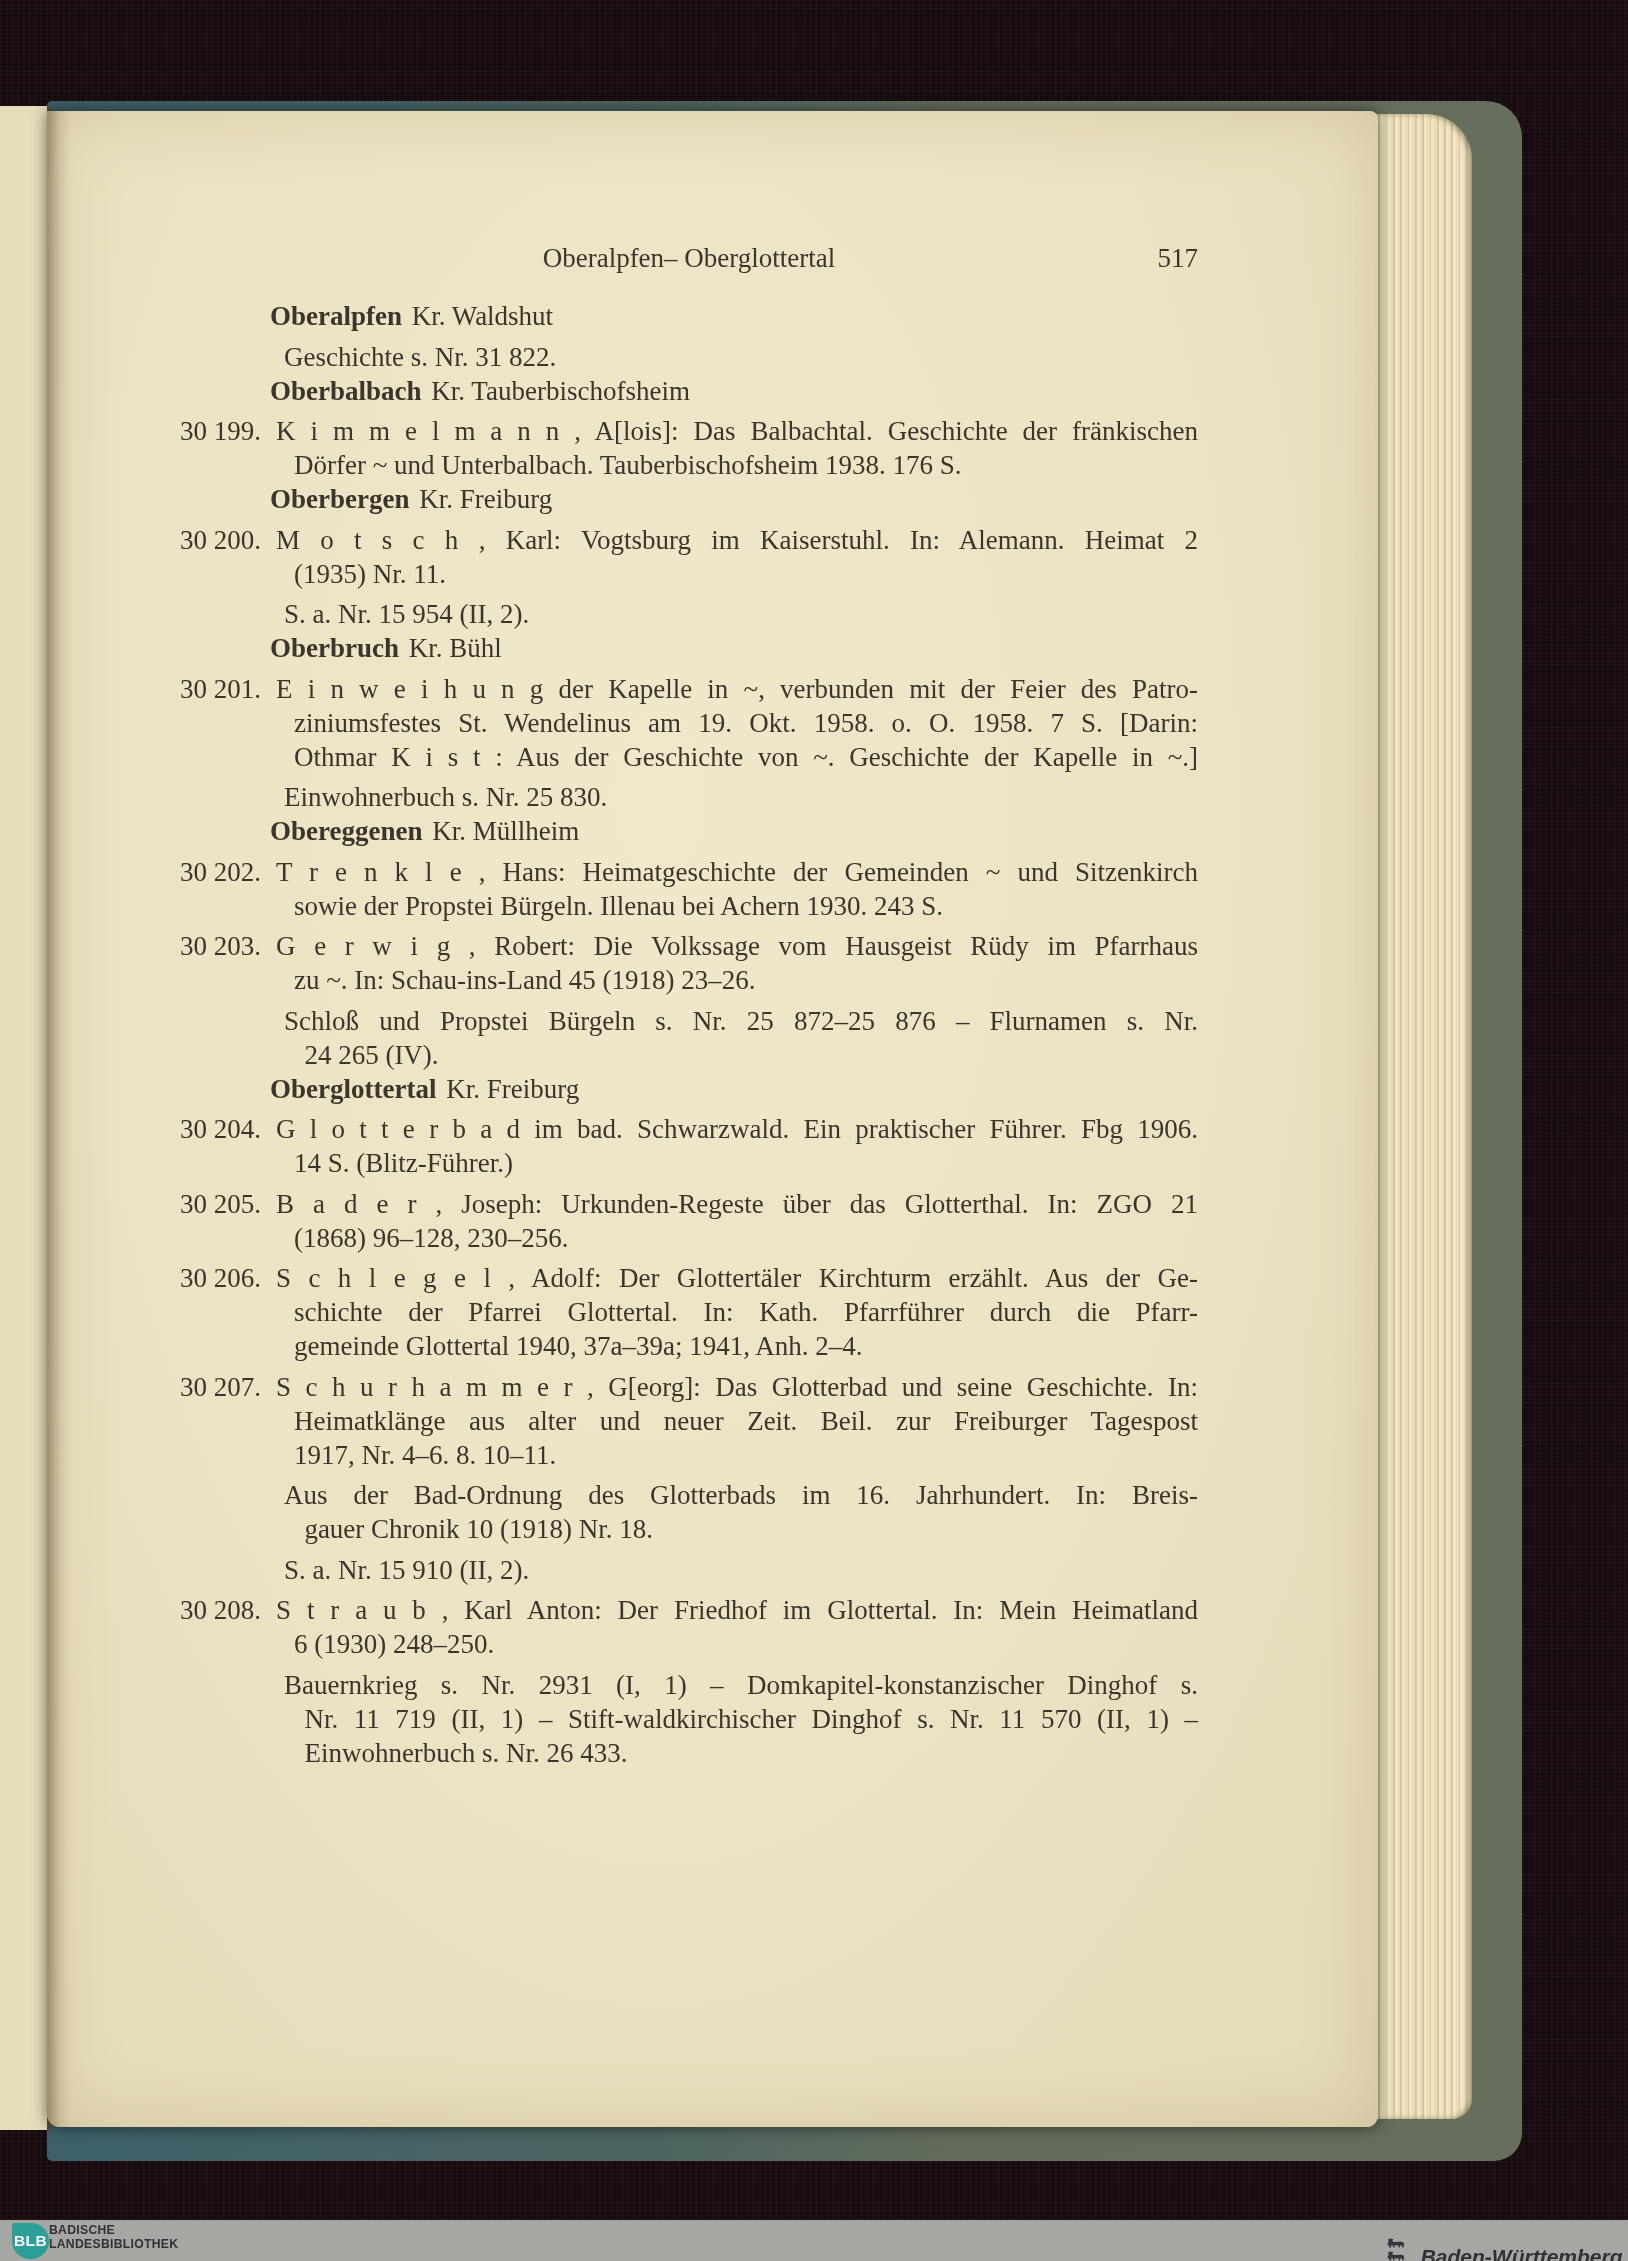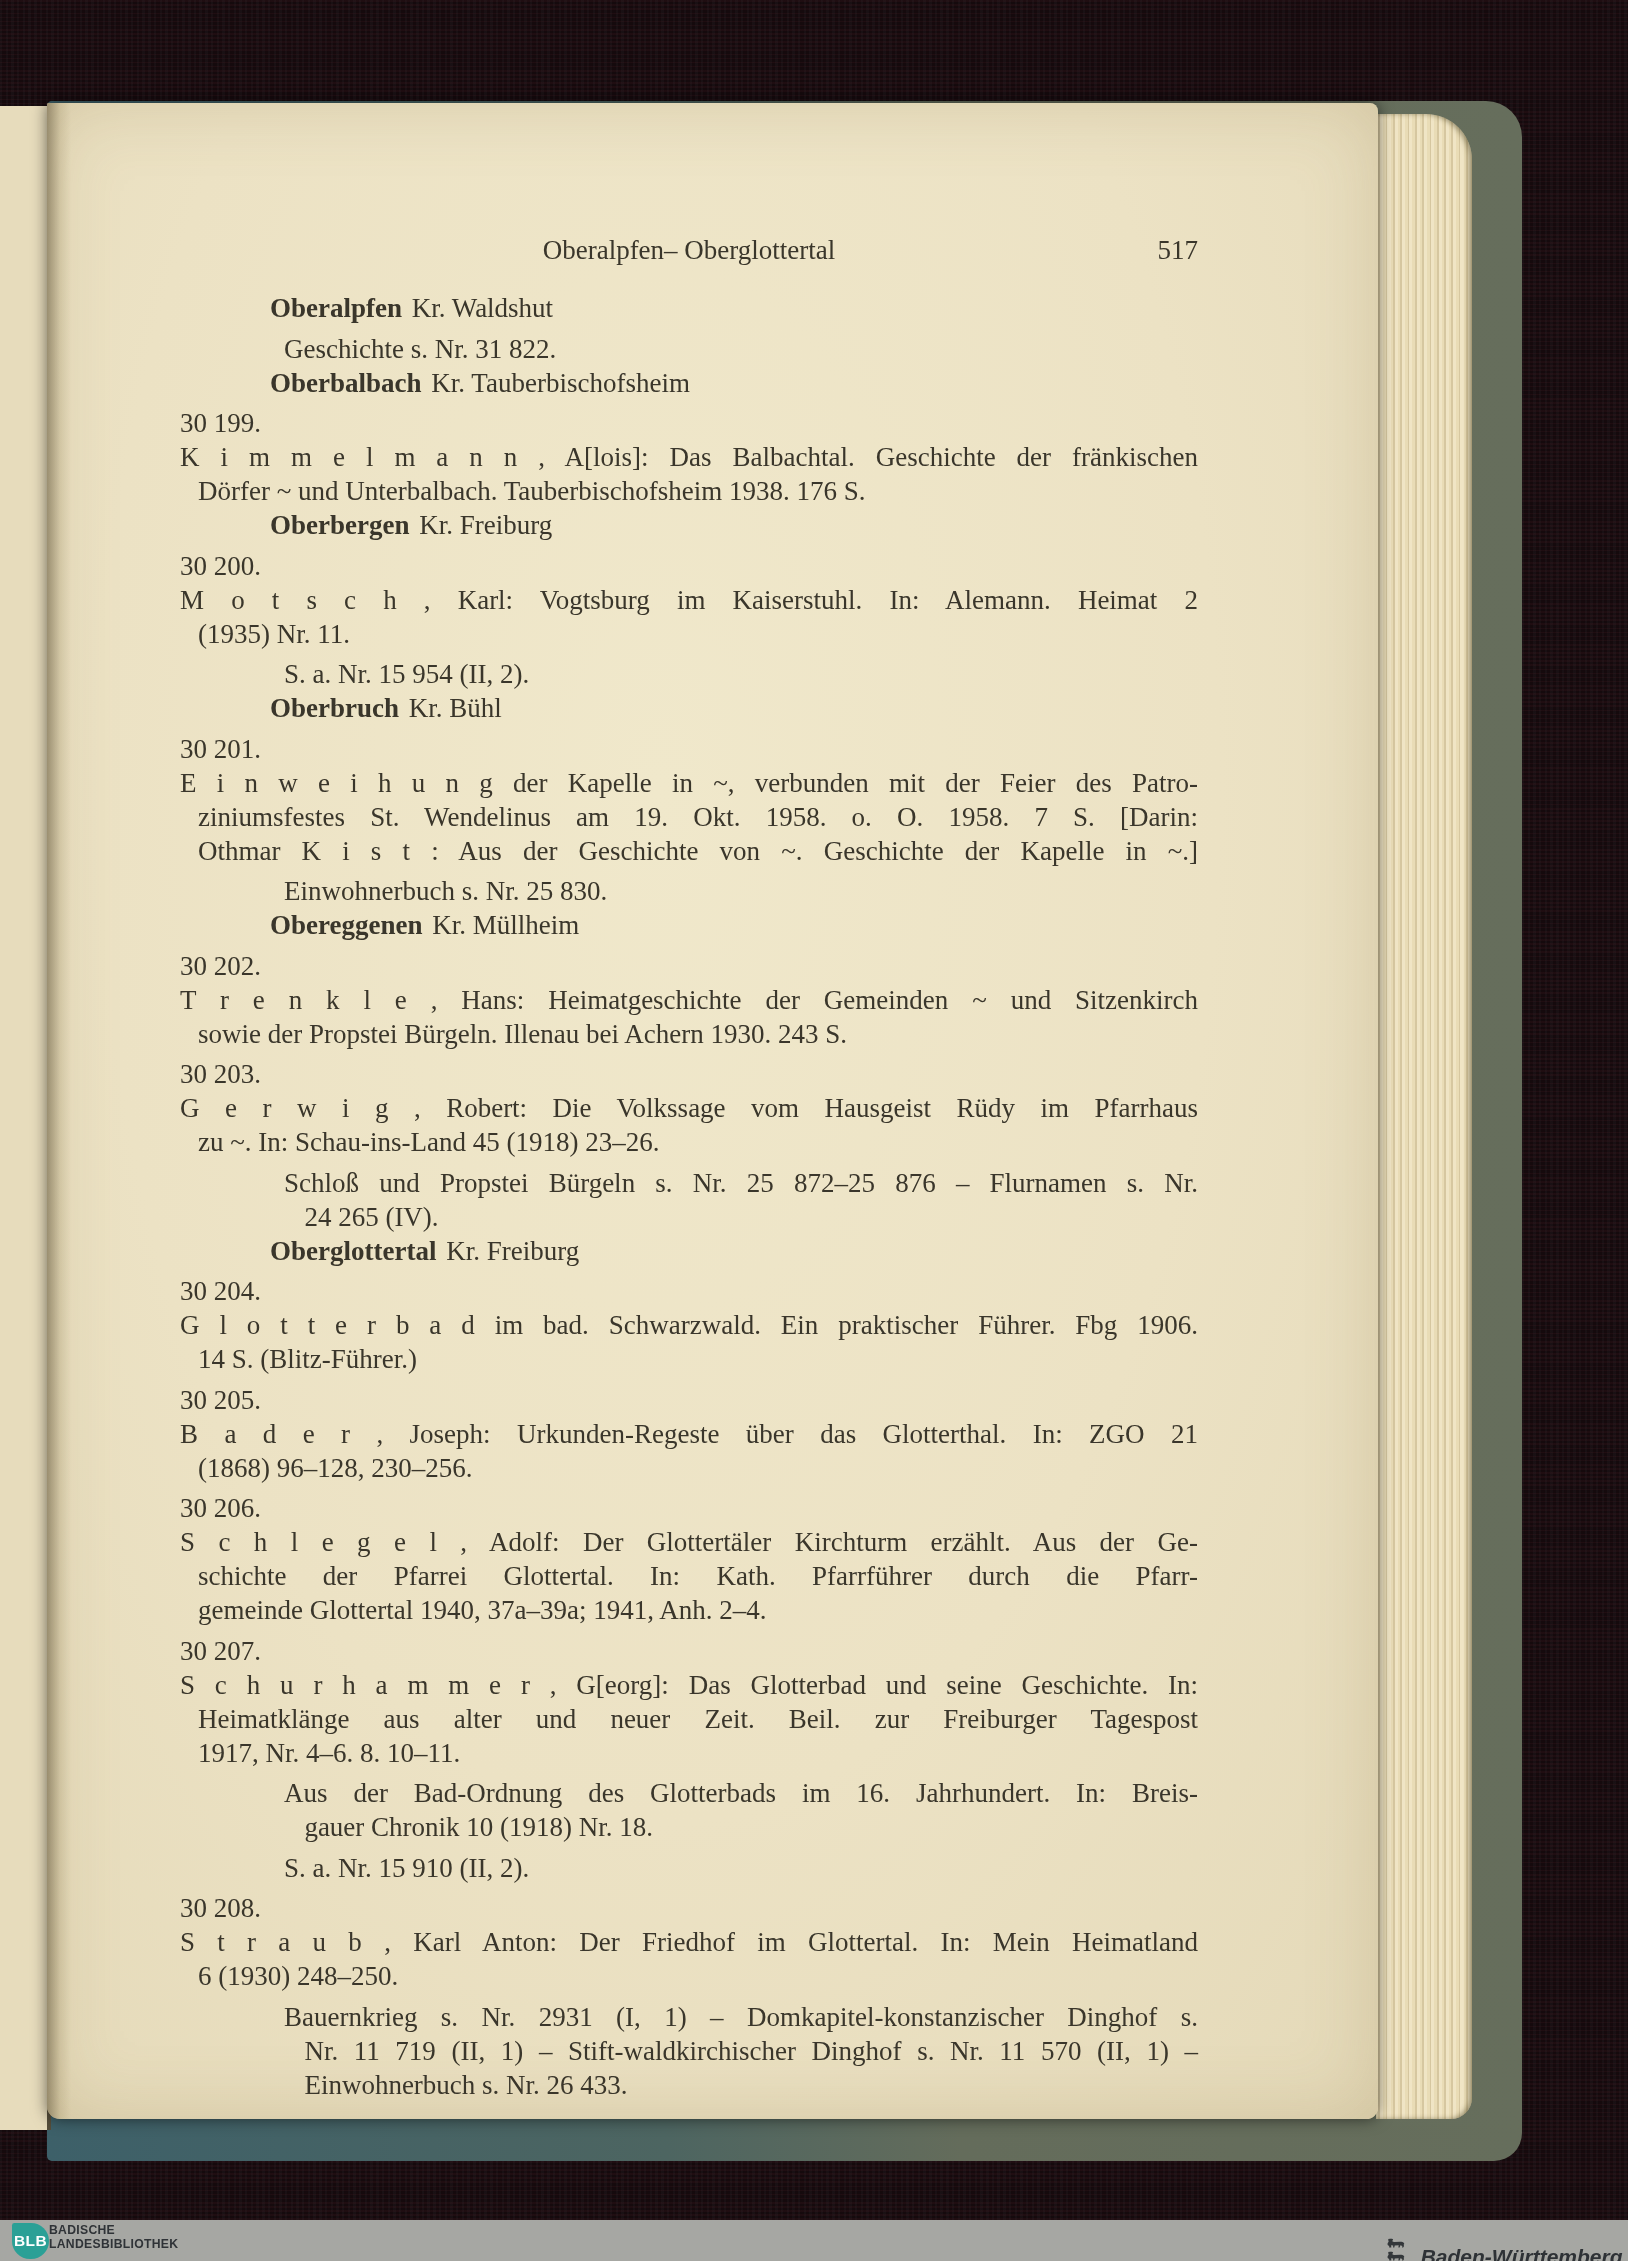--- a/index.html
+++ b/index.html
@@ -15,36 +15,36 @@
          border-radius:4.9px 36px 28px 4.9px;}
   
   .leftpage{position:absolute;left:0;top:106px;width:47px;height:2024px;
             background:#e7dcbc;border-right:4.1px solid #564e3b;}
   
   .stack{position:absolute;left:1376px;top:114px;width:96px;height:2005px;
          background:repeating-linear-gradient(90deg,#e9dcb6 0 2.4px,#d6c7a0 2.4px 4.1px,#f0e5c5 4.1px 7.3px);
          border-radius:0 46px 21px 0;
          box-shadow:inset -3.3px 0 4.9px rgba(60,50,20,.45);}
   
-  .page{position:absolute;left:47px;top:103px;width:1331px;height:2016px;
+  .page{position:absolute;left:47px;top:111px;width:1331px;height:2016px;
         background:radial-gradient(ellipse at 46% 34%, #f0e8cb 0%, #ece2c4 55%, #e4d9b8 100%);
         border-radius:1.6px 8.1px 11.4px 13px;
         box-shadow:inset 0 0 73px rgba(135,115,65,.22), 0 0 14.7px rgba(0,0,0,.55);}
   .gutter{position:absolute;left:0;top:0;width:24.4px;height:100%;
           background:linear-gradient(90deg, rgba(86,74,47,.50), rgba(150,135,95,.22) 55%, rgba(0,0,0,0));
           border-radius:1.6px 0 0 13px;}
   
   .content{position:absolute;left:133px;top:130px;width:1018px;
            font-size:27px;line-height:34px;color:#3a362b;}
   .pghead{position:relative;text-align:center;margin-bottom:24.4px;}
   .pgnum{position:absolute;right:0;top:0;}
   .heading{padding-left:90px;}
   .heading .hb{font-weight:bold;}
   .heading .hr{margin-left:9.8px;}
-  .entry{margin-top:6.5px;display:flex;flex-direction:column;}
+  .entry{margin-top:6.5px;display:flex;}
   .num{width:96px;flex:none;}
   .ebody{flex:1;min-width:0;}
   .line{text-align:justify;}
   .line.fill{text-align-last:justify;}
   .ebody .line + .line{padding-left:18px;}
   .ref{margin-top:6.5px;padding-left:104px;}
   .ref .line + .line{padding-left:20.4px;}
   
   .footerbar{position:absolute;left:0;bottom:0;width:1629px;height:41px;background:#a6a7a3;
              font-family:"Liberation Sans",sans-serif;display:flex;align-items:center;}

